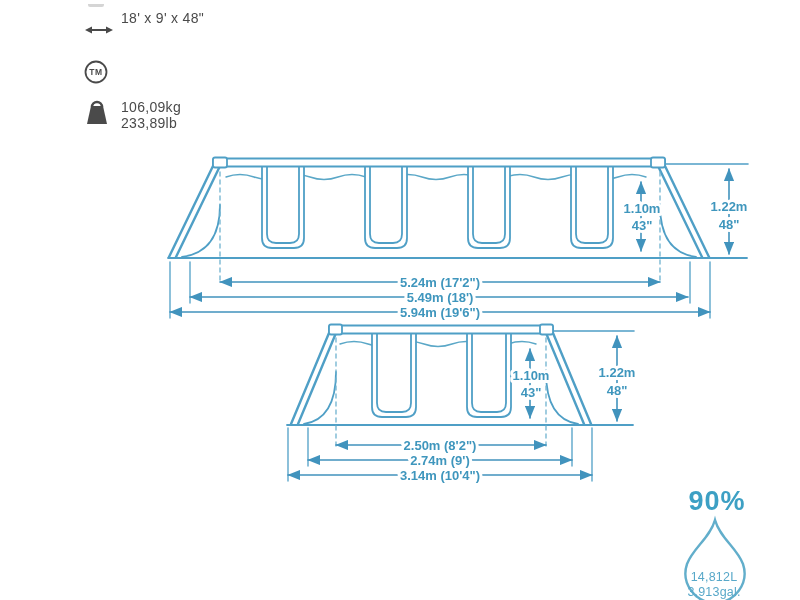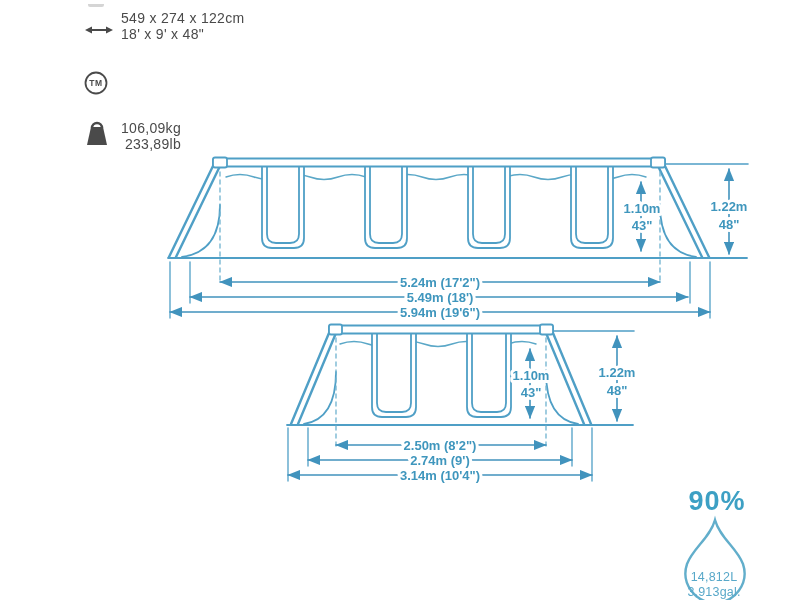--- a/index.html
+++ b/index.html
@@ -31,35 +31,34 @@
 
     <div class="spec-row">
       <span class="spec-icon">
         <svg width="30" height="30" viewBox="0 0 30 30">
           <line x1="3" y1="20" x2="27" y2="20" stroke="#4a4a4a" stroke-width="2"></line>
           <path d="M1,20 L8,16.5 L8,23.5 Z" fill="#4a4a4a"></path>
           <path d="M29,20 L22,16.5 L22,23.5 Z" fill="#4a4a4a"></path>
         </svg>
       </span>
       <div class="spec-text">
-        <div>549 x 274 x 122cm</div>
         <div>18' x 9' x 48"</div>
       </div>
     </div>
 
-    <div class="spec-row" style="margin-top:29px;flex-direction:column;">
+    <div class="spec-row" style="margin-top:20px;">
       <span class="spec-icon">
         <svg width="24" height="24" viewBox="0 0 24 24">
           <circle cx="12" cy="12" r="10.5" fill="none" stroke="#4a4a4a" stroke-width="1.8"></circle>
           <text x="12" y="15" class="tmtxt">TM</text>
         </svg>
       </span>
     </div>
 
-    <div class="spec-row" style="margin-top:14px;text-align:right;">
+    <div class="spec-row" style="margin-top:14px;">
       <span class="spec-icon">
         <svg width="26" height="28" viewBox="0 0 26 28">
           <path d="M8,8 A5,5 0 0 1 18,8" fill="none" stroke="#4a4a4a" stroke-width="2.4"></path>
           <path d="M7,7 L19,7 L23,25 L3,25 Z" fill="#4a4a4a"></path>
         </svg>
       </span>
       <div class="spec-text">
         <div>106,09kg</div>
         <div>233,89lb</div>
       </div>

